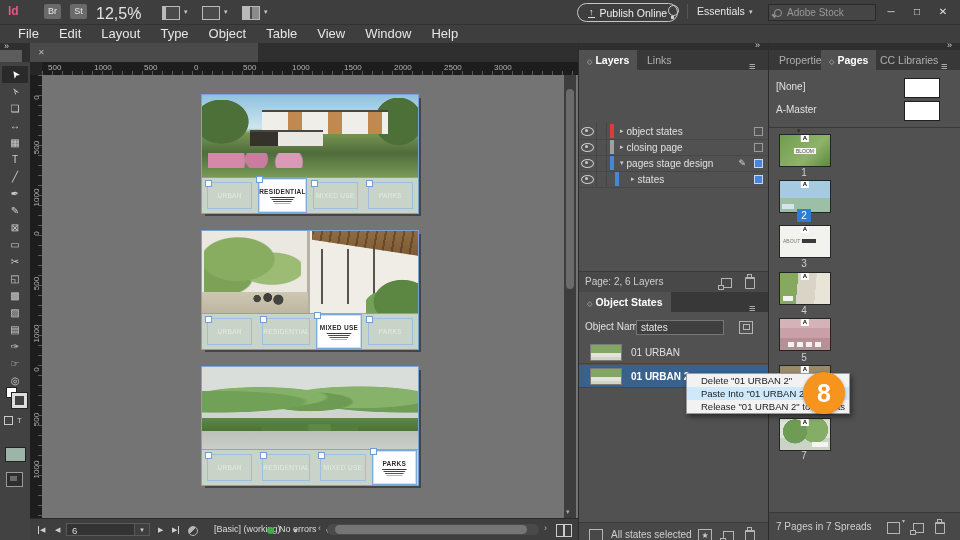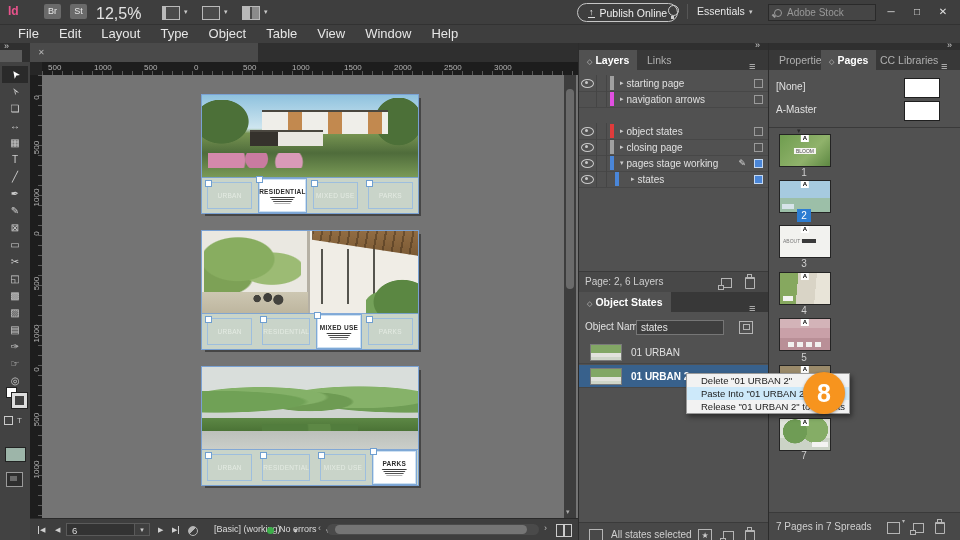--- a/index.html
+++ b/index.html
@@ -439,38 +439,20 @@
   <div class="panel abs" style="left:578px;width:190px">
     <div class="pstrip">
       <span style="left:176px">»</span>
     </div>
     <div class="ptabs">
       <span class="ptab active" style="left:0"><span class="gripper">◇</span><span>Layers</span></span>
       <span class="ptab" style="left:60px"><span>Links</span></span>
       <span class="pmenu" style="left:170px;top:10px">≡</span>
     </div>
 
-    <div class="lrow" style="top:32px">
-      <span class="eyecell">
-          <span class="eye"></span>
-        </span>
-        <span class="gapcell"></span>
-      <span class="chip" style="background-color: rgb(160, 160, 160);"></span>
-      <span class="tri">▸</span>
-      <span class="lname">starting page</span>
-      <span class="lsq" style="margin-left:auto"></span>
-    </div>
-    <div class="lrow" style="top:48px">
-      <span class="eyecell"></span>
-        <span class="gapcell"></span>
-      <span class="chip" style="background-color: rgb(225, 79, 225);"></span>
-      <span class="tri">▸</span>
-      <span class="lname">navigation arrows</span>
-      <span class="lsq" style="margin-left:auto"></span>
-    </div>
     <div class="lrow" style="top:80px">
       <span class="eyecell">
           <span class="eye"></span>
         </span>
         <span class="gapcell"></span>
       <span class="chip" style="background-color: rgb(223, 59, 59);"></span>
       <span class="tri">▸</span>
       <span class="lname">object states</span>
       <span class="lsq" style="margin-left:auto"></span>
     </div>
@@ -484,21 +466,21 @@
       <span class="lname">closing page</span>
       <span class="lsq" style="margin-left:auto"></span>
     </div>
     <div class="lrow" style="top:112px">
       <span class="eyecell">
           <span class="eye"></span>
         </span>
         <span class="gapcell"></span>
       <span class="chip" style="background-color: rgb(74, 134, 216);"></span>
       <span class="tri">▾</span>
-      <span class="lname">pages stage working</span>
+      <span class="lname">pages stage design</span>
       <span class="lpen">✎</span>
       <span class="lsq on"></span>
     </div>
     <div class="lrow" style="top:128px">
       <span class="eyecell">
           <span class="eye"></span>
         </span>
         <span class="gapcell"></span>
       <span class="chip" style="margin-left: 8px; background-color: rgb(74, 134, 216);"></span>
       <span class="tri" style="margin-left:12px">▸</span>

